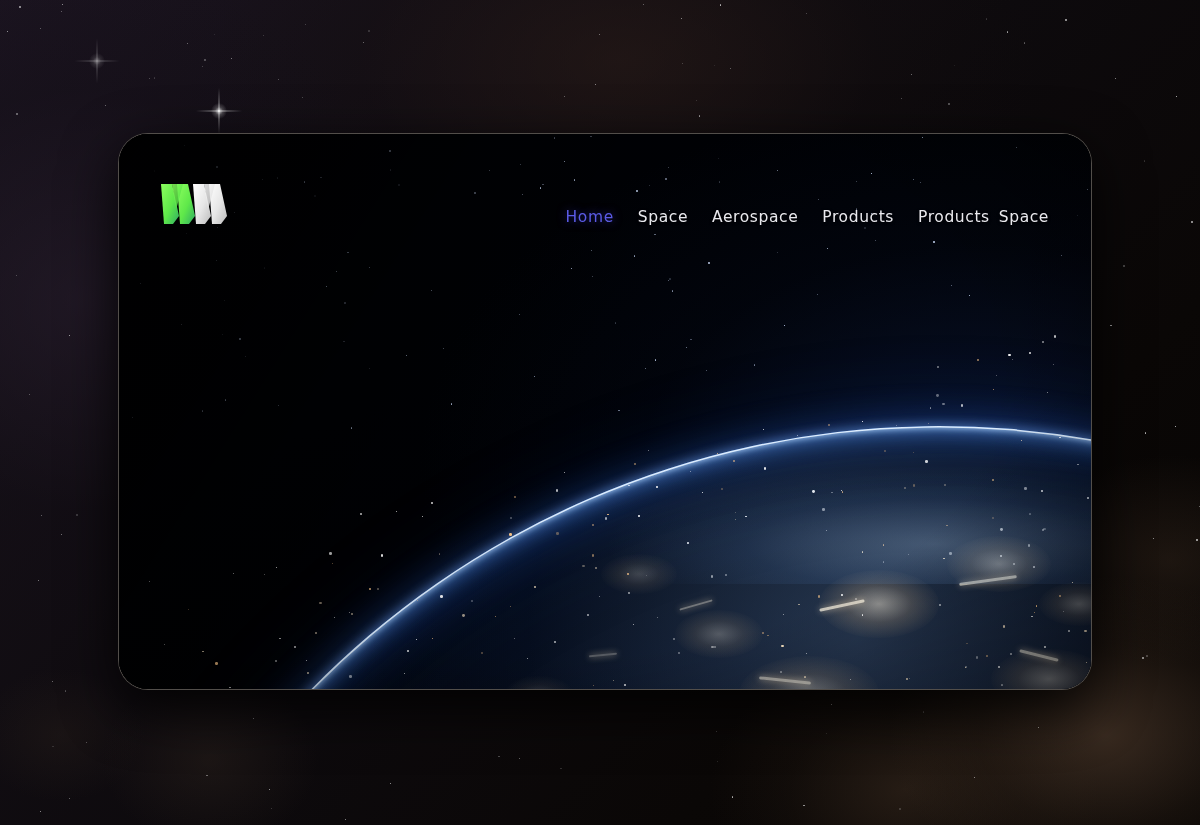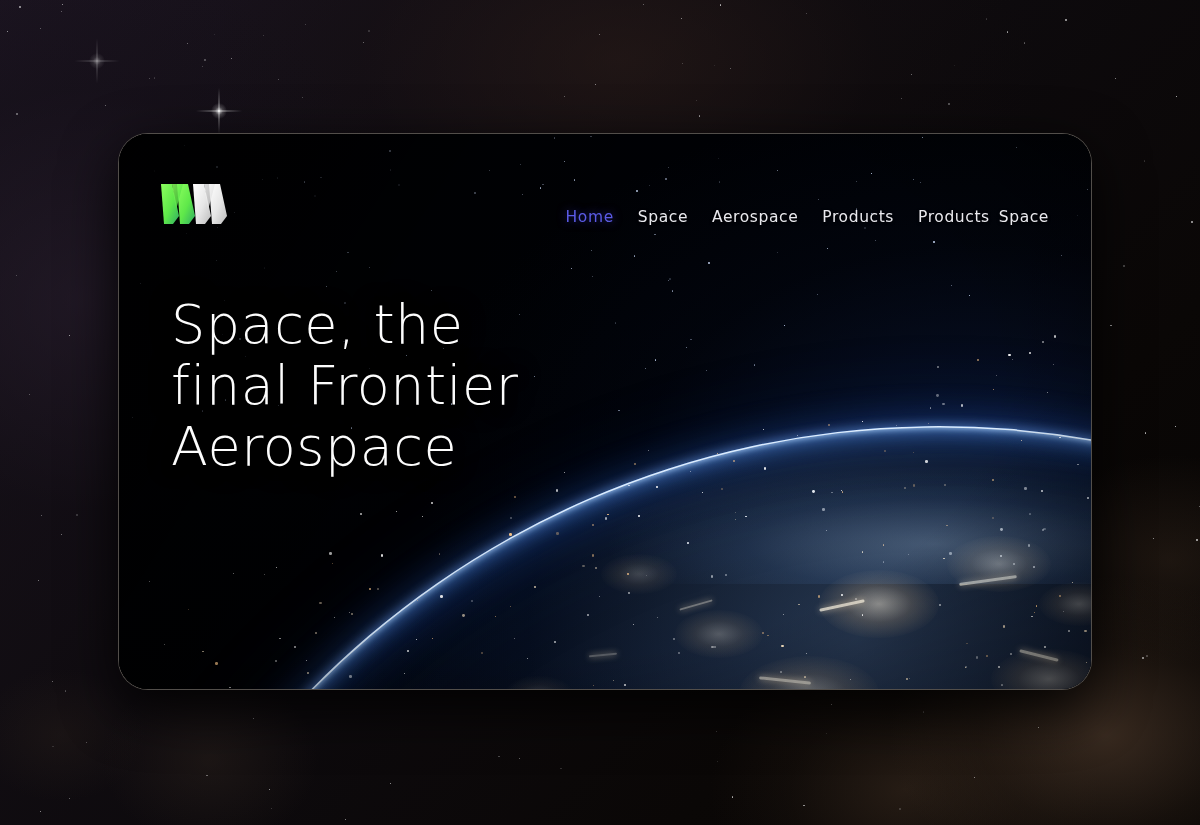--- a/index.html
+++ b/index.html
@@ -655,19 +655,16 @@
         <a class="navlink" href="#">Aerospace</a>
         <a class="navlink" href="#">Products</a>
         <span id="nav-contact-group">
           <a class="navlink" href="#">Products</a>
           <a class="navlink" href="#">Space</a>
         </span>
       </nav>
     </div>
 
     <div id="hero">
-      <h1 id="headline">Space, the
-final Frontier
-Aerospace</h1>
     </div>
 
   </div>
 </div>
 
 </body></html>

